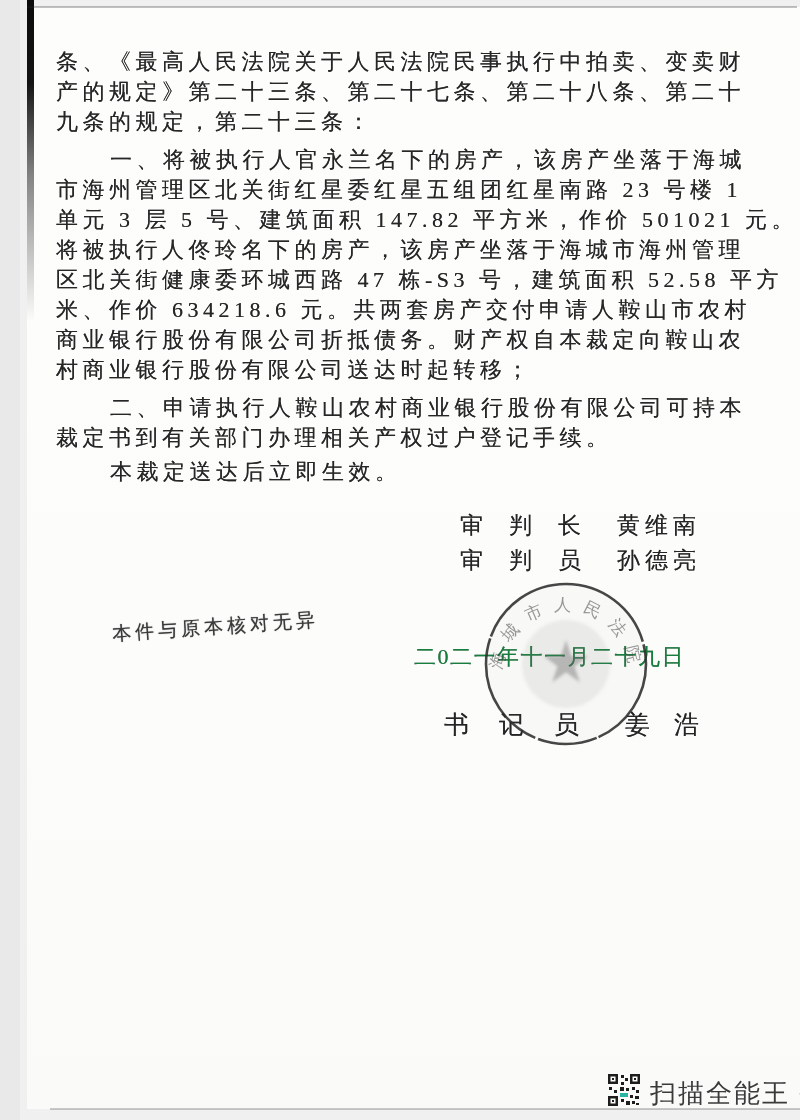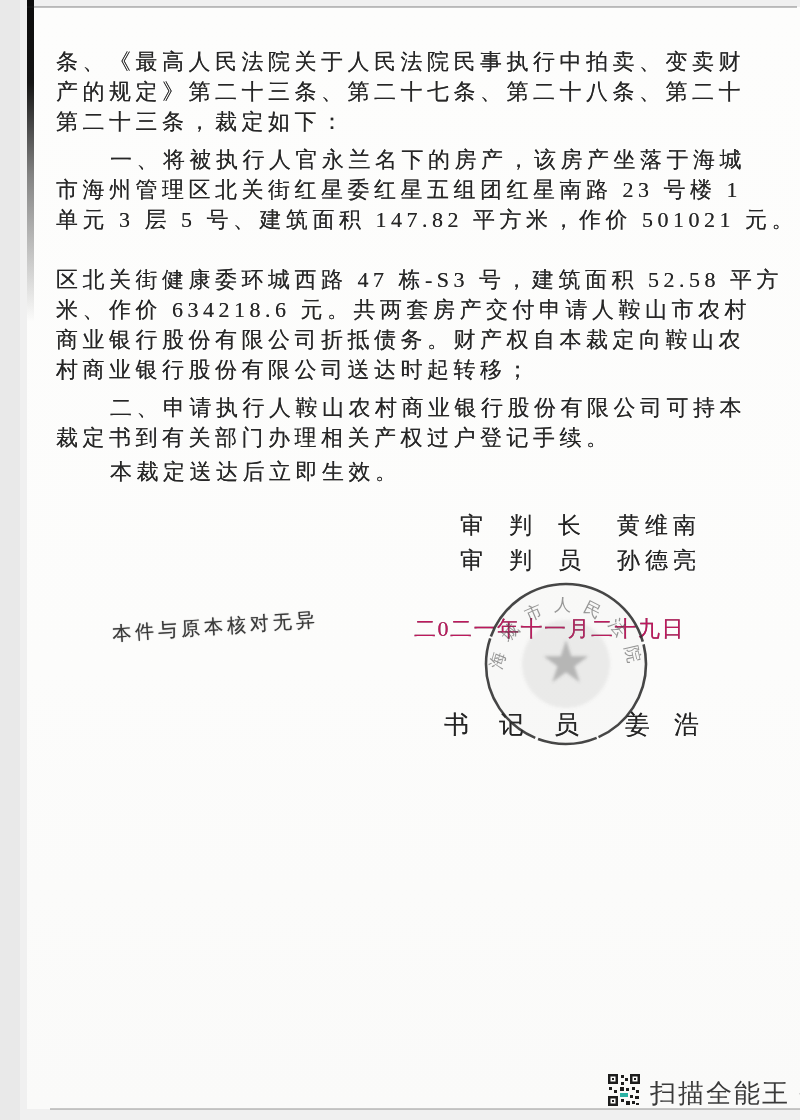--- a/index.html
+++ b/index.html
@@ -46,22 +46,22 @@
   
   .sig-row{
     position:absolute;left:440px;white-space:nowrap;
     font-size:23px;color:#242424;text-shadow:0 0 .6px rgba(45,45,45,.7);
   }
   .sig-role{letter-spacing:26px;}
   .sig-name{margin-left:10px;letter-spacing:5px;}
   .sig-name.wide{letter-spacing:34px;}
   
   .date-line{
-    position:absolute;left:394px;top:614px;
-    font-size:22px;letter-spacing:1.5px;color:#be185d;white-space:nowrap;
+    position:absolute;left:394px;top:642px;
+    font-size:22px;letter-spacing:1.5px;color:#15803d;white-space:nowrap;
     text-shadow:0 0 .6px rgba(45,45,45,.7);
   }
   .clerk-row{
     position:absolute;left:424px;top:708px;white-space:nowrap;
     font-size:25px;color:#242424;text-shadow:0 0 .6px rgba(45,45,45,.7);
   }
   .clerk-role{letter-spacing:30px;}
   .clerk-name{margin-left:16px;letter-spacing:24px;}
   
   .verify-stamp{
@@ -91,24 +91,25 @@
 
 <div class="scan-wrap">
   <div class="paper"></div>
   <div class="edge-shadow-left"></div>
   <div class="edge-hairline-top"></div>
   <div class="edge-hairline-right"></div>
   <div class="edge-hairline-bottom"></div>
 
   <div class="doc-line" style="top:48px">条、《最高人民法院关于人民法院民事执行中拍卖、变卖财</div>
   <div class="doc-line" style="top:78px">产的规定》第二十三条、第二十七条、第二十八条、第二十</div>
-  <div class="doc-line" style="top:108px">第二十三条，裁定如下：</div>
+  <div class="doc-line" style="top:108px">九条的规定，第二十三条：</div>
   <div class="doc-line indent" style="top:146px">一、将被执行人官永兰名下的房产，该房产坐落于海城</div>
   <div class="doc-line" style="top:176px">市海州管理区北关街红星委红星五组团红星南路 23 号楼 1</div>
   <div class="doc-line" style="top:206px">单元 3 层 5 号、建筑面积 147.82 平方米，作价 501021 元。</div>
+  <div class="doc-line" style="top:236px">将被执行人佟玲名下的房产，该房产坐落于海城市海州管理</div>
   <div class="doc-line" style="top:266px">区北关街健康委环城西路 47 栋-S3 号，建筑面积 52.58 平方</div>
   <div class="doc-line" style="top:296px">米、作价 634218.6 元。共两套房产交付申请人鞍山市农村</div>
   <div class="doc-line" style="top:356px">村商业银行股份有限公司送达时起转移；</div>
   <div class="doc-line" style="top:326px">商业银行股份有限公司折抵债务。财产权自本裁定向鞍山农</div>
   <div class="doc-line indent" style="top:394px">二、申请执行人鞍山农村商业银行股份有限公司可持本</div>
   <div class="doc-line" style="top:424px">裁定书到有关部门办理相关产权过户登记手续。</div>
   <div class="doc-line indent" style="top:458px">本裁定送达后立即生效。</div>
 
   <div class="sig-row" style="top:510px">
     <span class="sig-role">审判长</span><span class="sig-name">黄维南</span>

